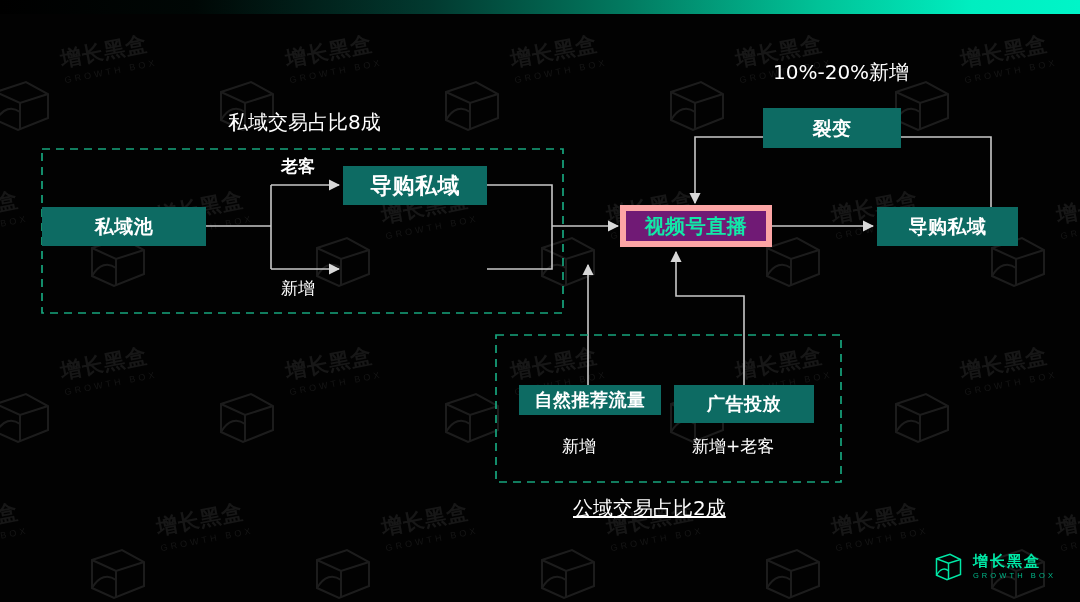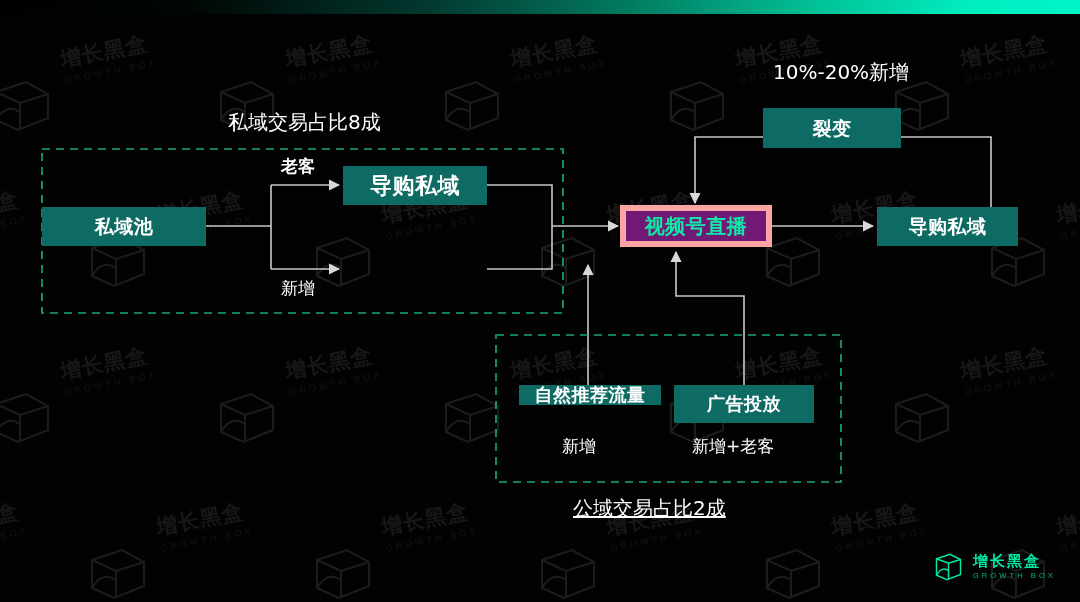--- a/index.html
+++ b/index.html
@@ -432,21 +432,21 @@
 
   <div class="node filled" style="left:343px; top:166px; width:144px; height:39px; font-size:22px;">导购私域</div>
 
 
   <div class="node outline" style="left:620px; top:205px; width:152px; height:42px; font-size:20px;">视频号直播</div>
 
   <div class="node filled" style="left:763px; top:108px; width:138px; height:40px; font-size:19px;">裂变</div>
 
   <div class="node filled" style="left:877px; top:207px; width:141px; height:39px; font-size:19px;">导购私域</div>
 
-  <div class="node filled" style="left:519px; top:385px; width:142px; height:20px; font-size:18px;">自然推荐流量</div>
+  <div class="node filled" style="left:519px; top:385px; width:142px; height:30px; font-size:18px;">自然推荐流量</div>
 
   <div class="node filled" style="left:674px; top:385px; width:140px; height:38px; font-size:18px;">广告投放</div>
 
   <div class="caption cap-title" style="left:228px; top:112px;">私域交易占比8成</div>
 
   <div class="caption cap-title" style="left:573px; top:498px;text-decoration:underline;">公域交易占比2成</div>
 
   <div class="caption cap-title" style="left:773px; top:62px;">10%-20%新增</div>
 
   <div class="caption cap-small" style="left:281px; top:158px;font-weight:bold;">老客</div>

